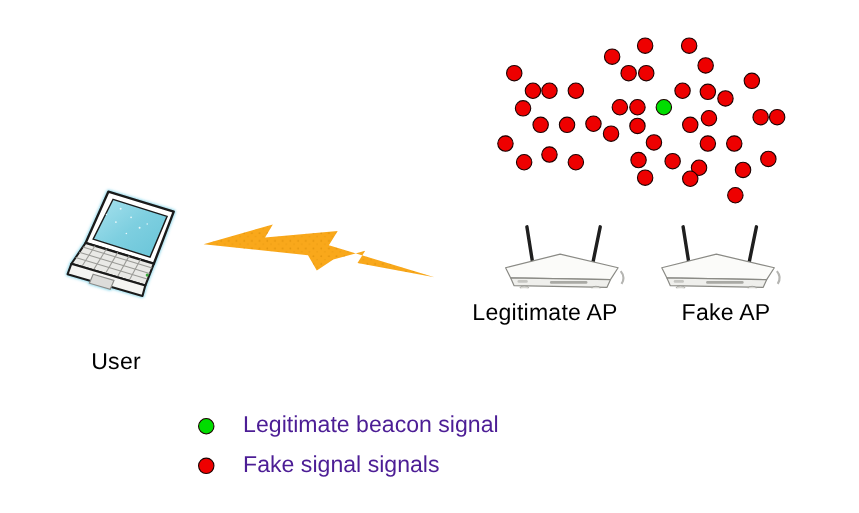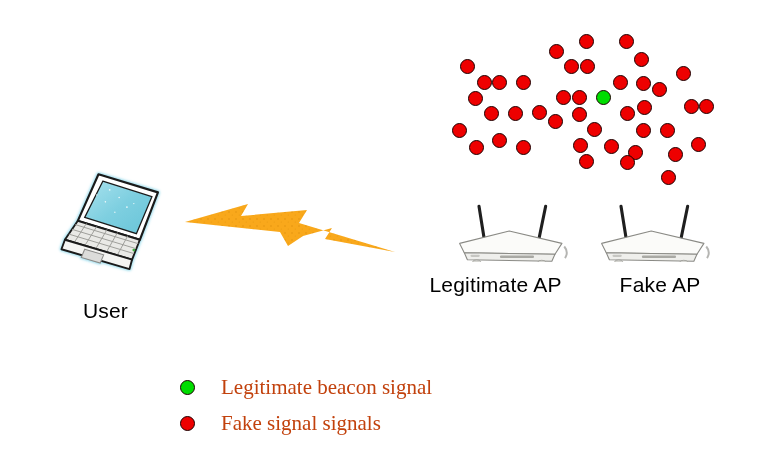--- a/index.html
+++ b/index.html
@@ -51,23 +51,22 @@
     width: 15px;
     height: 15px;
     border-radius: 50%;
     border: 1.5px solid #1c0000;
     box-sizing: border-box;
     flex: 0 0 auto;
   }
   .legend-label {
     margin-left: 26px;
     font-size: 21px;
-    color: #c2410c;
+    color: #4c1d95;
     white-space: nowrap;
-    font-family: Liberation Serif, serif;
   }
 
   
   .laptop-svg {
     filter: drop-shadow(0 0 1.2px #9edcec) drop-shadow(0 0 1.2px #b9e7f2) drop-shadow(0 0 1px #cdeef7);
   }
 </style>
 </head>
 <body>
 
@@ -188,21 +187,21 @@
     </g>
     <path d="M145,60 q6,7 1,15" fill="none" stroke="#b5b5b2" stroke-width="2.5"></path>
     <polygon points="10,56 74,40 142,56 133,70 16,68" fill="#fbfbf9" stroke="#8a8a85" stroke-width="1.4" stroke-linejoin="round"></polygon>
     <polygon points="16,68 133,70 129,79 20,77" fill="#efefec" stroke="#8a8a85" stroke-width="1.4" stroke-linejoin="round"></polygon>
     <rect x="62" y="71.5" width="44" height="3.4" rx="1.5" fill="#a9a9a4"></rect>
     <rect x="24" y="70.5" width="12" height="3" rx="1.5" fill="#c6c6c2"></rect>
     <ellipse cx="32" cy="79.5" rx="5" ry="2.2" fill="#d6d6d2" stroke="#9a9a95" stroke-width="1"></ellipse>
     <ellipse cx="116" cy="80" rx="5" ry="2.2" fill="#d6d6d2" stroke="#9a9a95" stroke-width="1"></ellipse>
   </svg>
 
-  <div class="diagram-label" style="left:58px; top:299px; width:95px;">User</div>
+  <div class="diagram-label" style="left:58px; top:317px; width:95px;">User</div>
   <div class="diagram-label" style="left:418px; top:273px; width:155px;">Legitimate AP</div>
   <div class="diagram-label" style="left:606px; top:273px; width:108px;">Fake AP</div>
 
   <div class="legend">
     <div class="legend-row">
       <span class="legend-dot" style="background: rgb(0, 221, 0);"></span>
       <span class="legend-label">Legitimate beacon signal</span>
     </div>
     <div class="legend-row">
       <span class="legend-dot" style="background: rgb(238, 0, 0);"></span>

